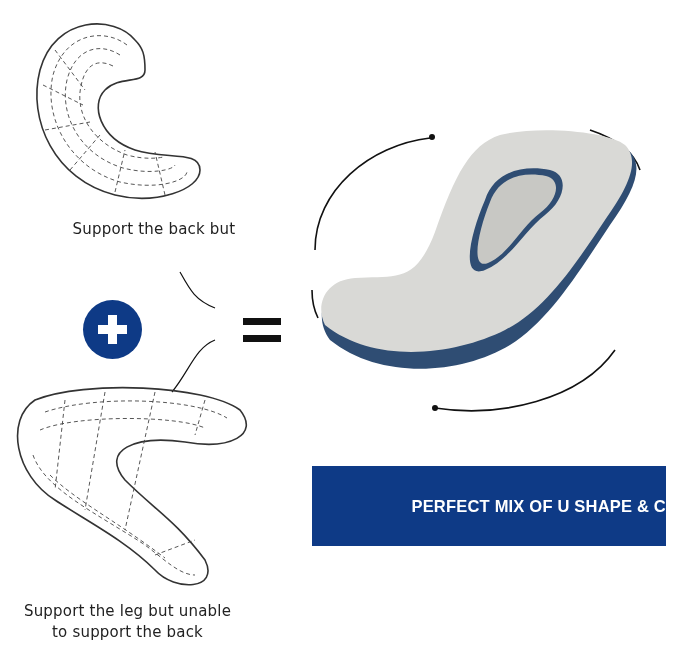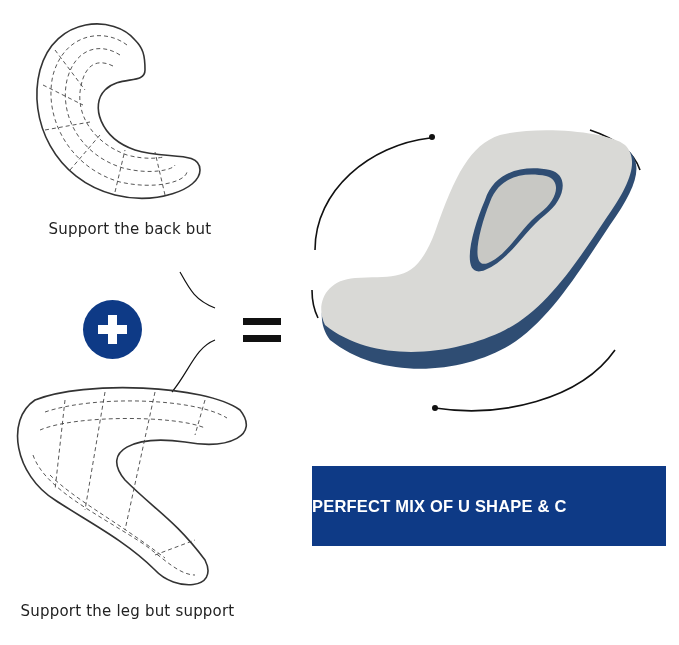--- a/index.html
+++ b/index.html
@@ -1,40 +1,40 @@
 <!DOCTYPE html>
 <html><head>
 <meta charset="utf-8">
 <style>
   html, body { margin:0; padding:0; background:#ffffff; }
   body { width:679px; height:645px; position:relative; overflow:hidden; font-family:"DejaVu Sans", sans-serif; }
   .abs { position:absolute; }
   .caption { color:#222; font-size:15px; text-align:center; line-height:21px; letter-spacing:0.2px; }
   .banner { position:absolute; left:312px; top:466px; width:354px; height:80px; background:#0e3a86;
             color:#fff; font-family:"Liberation Sans", sans-serif; font-weight:bold; font-size:16.5px;
-            text-align:left; display:flex; flex-direction:column; justify-content:center; line-height:31px; letter-spacing:0.2px; }
+            text-align:right; display:flex; flex-direction:column; justify-content:center; line-height:31px; letter-spacing:0.2px; }
   .plus { position:absolute; left:83px; top:300px; width:59px; height:59px; border-radius:50%; background:#0e3a86; }
   .plus::before { content:""; position:absolute; left:15px; top:25px; width:29px; height:9px; background:#fff; }
   .plus::after { content:""; position:absolute; left:25px; top:15px; width:9px; height:29px; background:#fff; }
   .eq { position:absolute; left:243px; width:38px; height:7px; background:#111; }
 </style>
 </head>
 <body>
 
 <svg class="abs" style="left:15px;top:10px" width="200" height="200" viewBox="0 0 200 200">
   <path d="M120 30 C100 5 40 5 25 60 C12 110 40 170 100 185 C140 195 185 180 185 160 C185 140 150 150 120 140 C85 128 75 95 90 80 C105 65 130 75 130 60 C130 45 128 38 120 30 Z" fill="none" stroke="#333" stroke-width="1.6"></path>
   <g fill="none" stroke="#444" stroke-width="0.9" stroke-dasharray="4 3">
     <path d="M112 35 C90 18 50 22 38 65 C28 108 55 158 105 172 C140 180 170 172 172 162"></path>
     <path d="M105 45 C85 32 60 38 52 70 C44 105 65 145 108 158 C135 165 158 160 160 155"></path>
     <path d="M98 56 C82 48 70 55 66 76 C60 102 76 132 112 145 C130 150 145 148 148 147"></path>
     <path d="M40 40 L70 80 M28 75 L68 95 M30 120 L75 112 M55 160 L85 125 M100 182 L110 140 M150 185 L140 142"></path>
   </g>
 </svg>
 
-<div class="abs caption" style="left:0;top:219px;width:260px;">
+<div class="abs caption" style="left:0;top:219px;width:260px;padding-left:24px;">
   <div>Support the back but</div>
 </div>
 
 <div class="plus"></div>
 
 <svg class="abs" style="left:170px;top:270px" width="60" height="130" viewBox="0 0 60 130">
   <path d="M10 2 C20 20 25 30 45 38" fill="none" stroke="#111" stroke-width="1.2"></path>
   <path d="M45 70 C25 78 20 100 2 122" fill="none" stroke="#111" stroke-width="1.2"></path>
 </svg>
 
@@ -46,21 +46,22 @@
   <g fill="none" stroke="#444" stroke-width="0.9" stroke-dasharray="4 3">
     <path d="M40 32 C90 15 190 18 222 38"></path>
     <path d="M35 50 C70 35 170 35 200 48"></path>
     <path d="M28 75 C40 110 95 135 140 165 C160 180 175 195 190 195"></path>
     <path d="M45 95 C70 120 110 140 160 178"></path>
     <path d="M60 20 L50 110 M100 12 L80 130 M150 12 L120 150 M200 20 L190 55 M150 175 L190 160"></path>
   </g>
 </svg>
 
 <div class="abs caption" style="left:0;top:601px;width:255px;">
-  <div>Support the leg but support</div>
+  <div>Support the leg but unable</div>
+  <div>to support the back</div>
 </div>
 
 <svg class="abs" style="left:290px;top:100px" width="360" height="320" viewBox="0 0 360 320">
   <path d="M25 150 C25 90 80 45 140 38" fill="none" stroke="#111" stroke-width="1.6"></path>
   <circle cx="142" cy="37" r="3" fill="#111"></circle>
   <path d="M300 30 C330 40 345 55 350 70" fill="none" stroke="#111" stroke-width="1.6"></path>
   <path d="M145 308 C210 318 290 300 325 250" fill="none" stroke="#111" stroke-width="1.6"></path>
   <circle cx="145" cy="308" r="3" fill="#111"></circle>
   <path d="M22 190 C22 200 24 210 28 218" fill="none" stroke="#111" stroke-width="1.6"></path>
 </svg>

